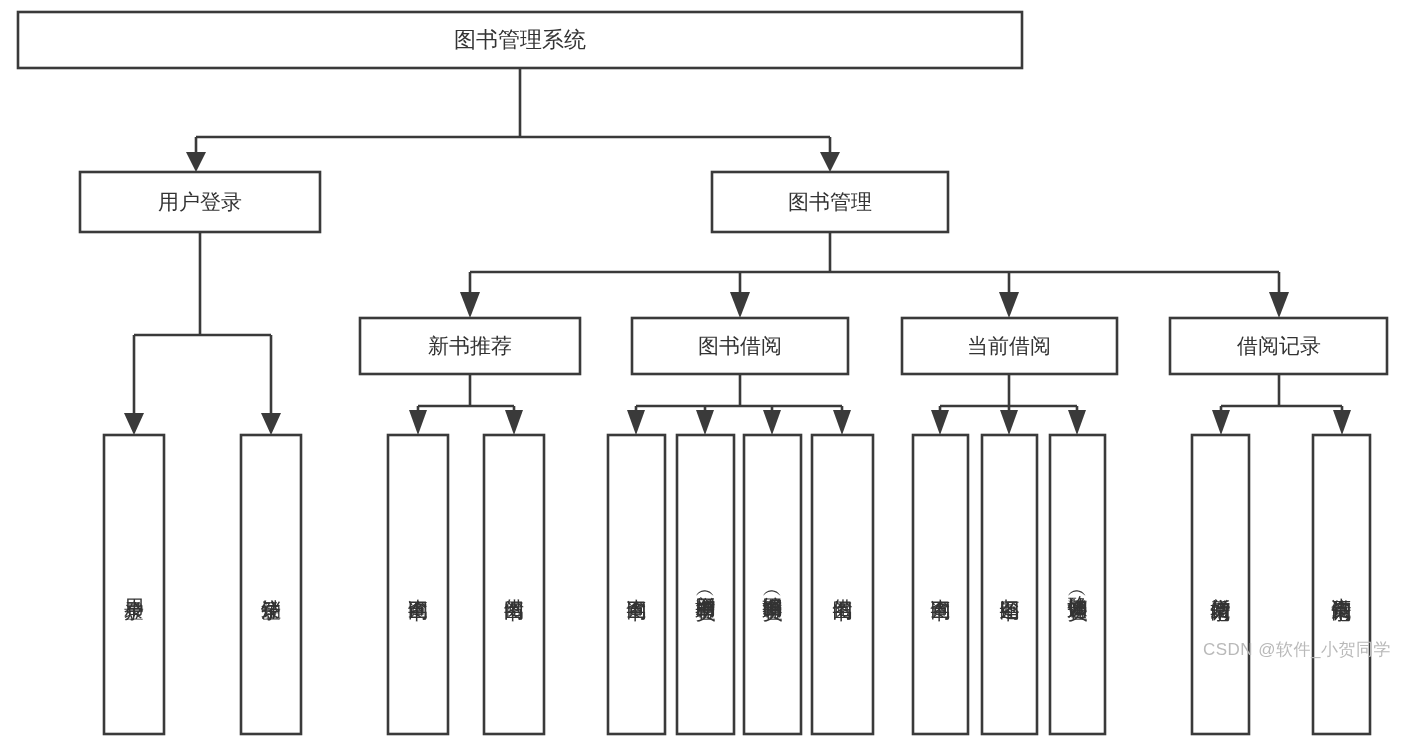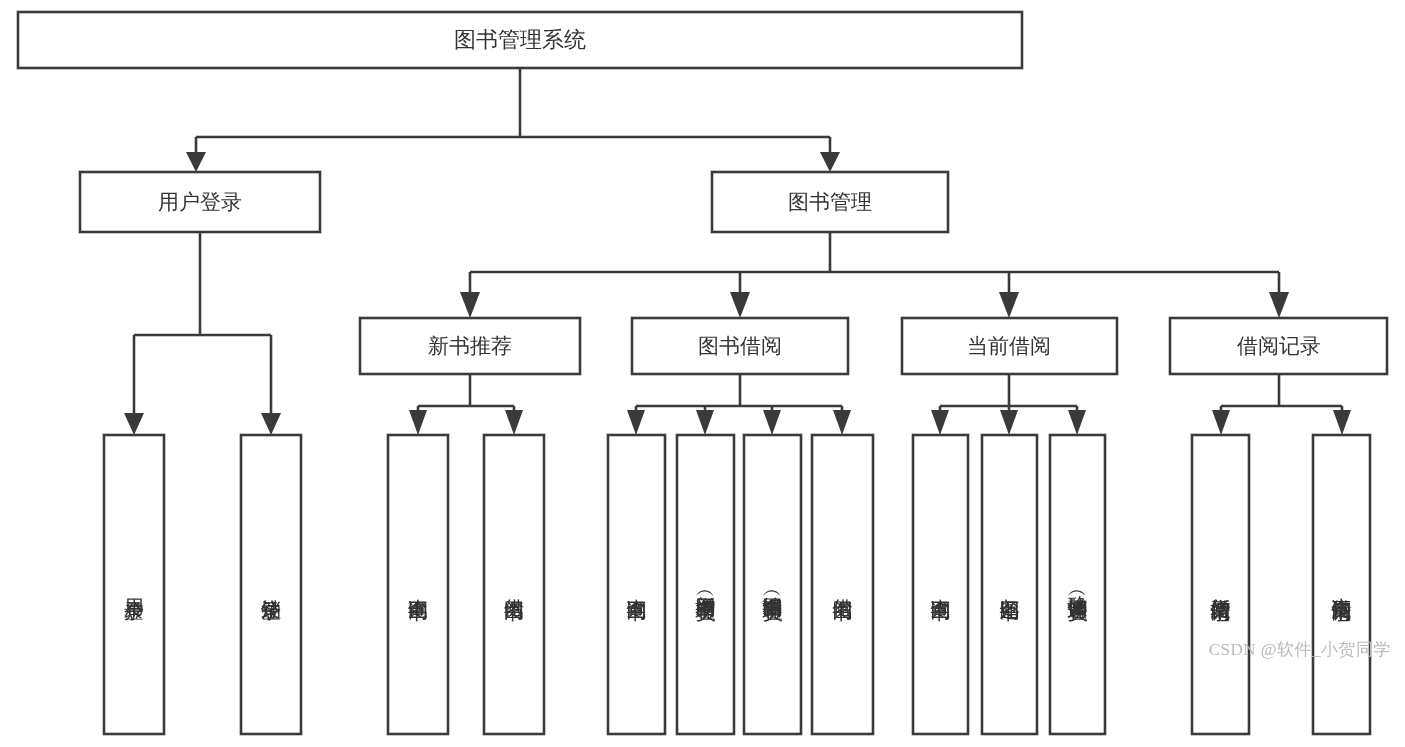--- a/index.html
+++ b/index.html
@@ -65,21 +65,21 @@
     white-space: nowrap;
     display: flex;
     align-items: center;
     justify-content: center;
     pointer-events: none;
   }
   .watermark {
     position: absolute;
     right: 14px;
     bottom: 4px;
-    font-family: Liberation Serif, serif;
+    font-family: Liberation Sans, sans-serif;
     font-size: 17px;
     color: #b9b9b9;
     letter-spacing: 0.5px;
     white-space: nowrap;
   }
 </style>
 </head>
 <body>
 
 <div id="diagram-root">

